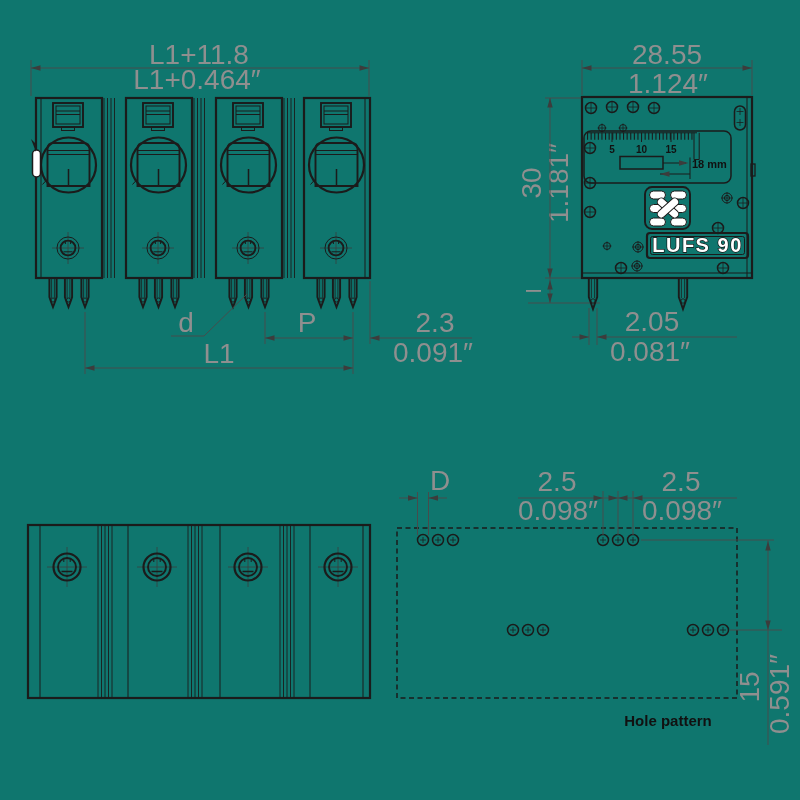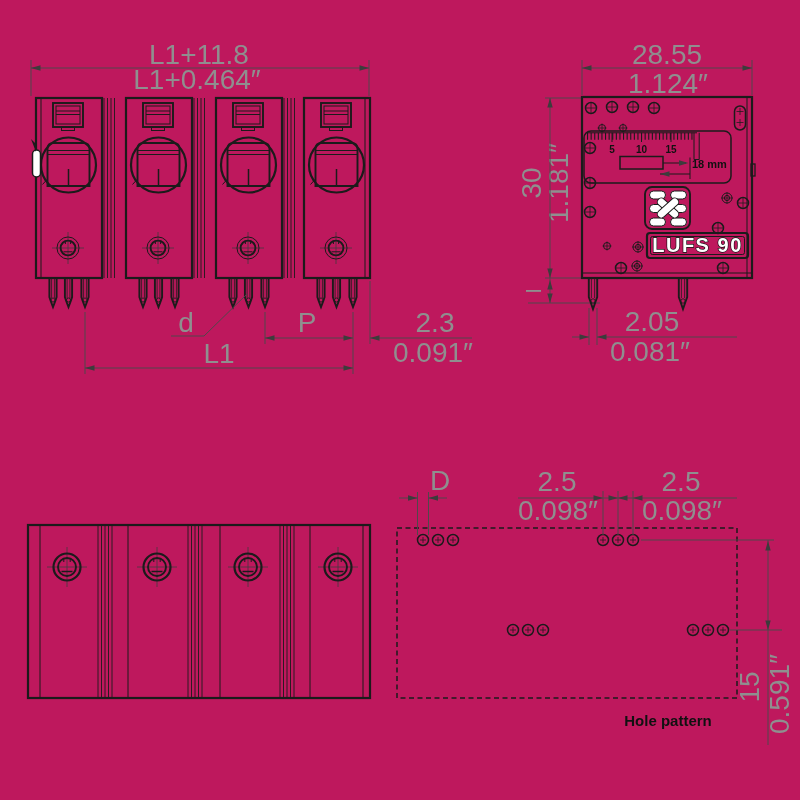--- a/index.html
+++ b/index.html
@@ -1,16 +1,16 @@
 <!DOCTYPE html>
 <html><head>
 <meta charset="utf-8">
 <style>
   html,body{margin:0;padding:0;background:#fff;}
-  .canvas{width:800px;height:800px;background:#be185d;position:relative;font-family:"Liberation Sans",sans-serif;}
+  .canvas{width:800px;height:800px;background:#0f766e;position:relative;font-family:"Liberation Sans",sans-serif;}
   svg path, svg rect, svg circle, svg line, svg ellipse, svg polyline{
     fill:none; stroke:#1b1b1b; stroke-width:1.3; stroke-linecap:butt;
   }
   .w1{stroke-width:2.2}
   .w2{stroke-width:1.9}
   .w3{stroke-width:1}
   .w4{stroke-width:0.9}
   .w5{stroke-width:1.5}
   .th{stroke-width:0.75}
   .dim{stroke:#4a4a4a; stroke-width:0.95}

